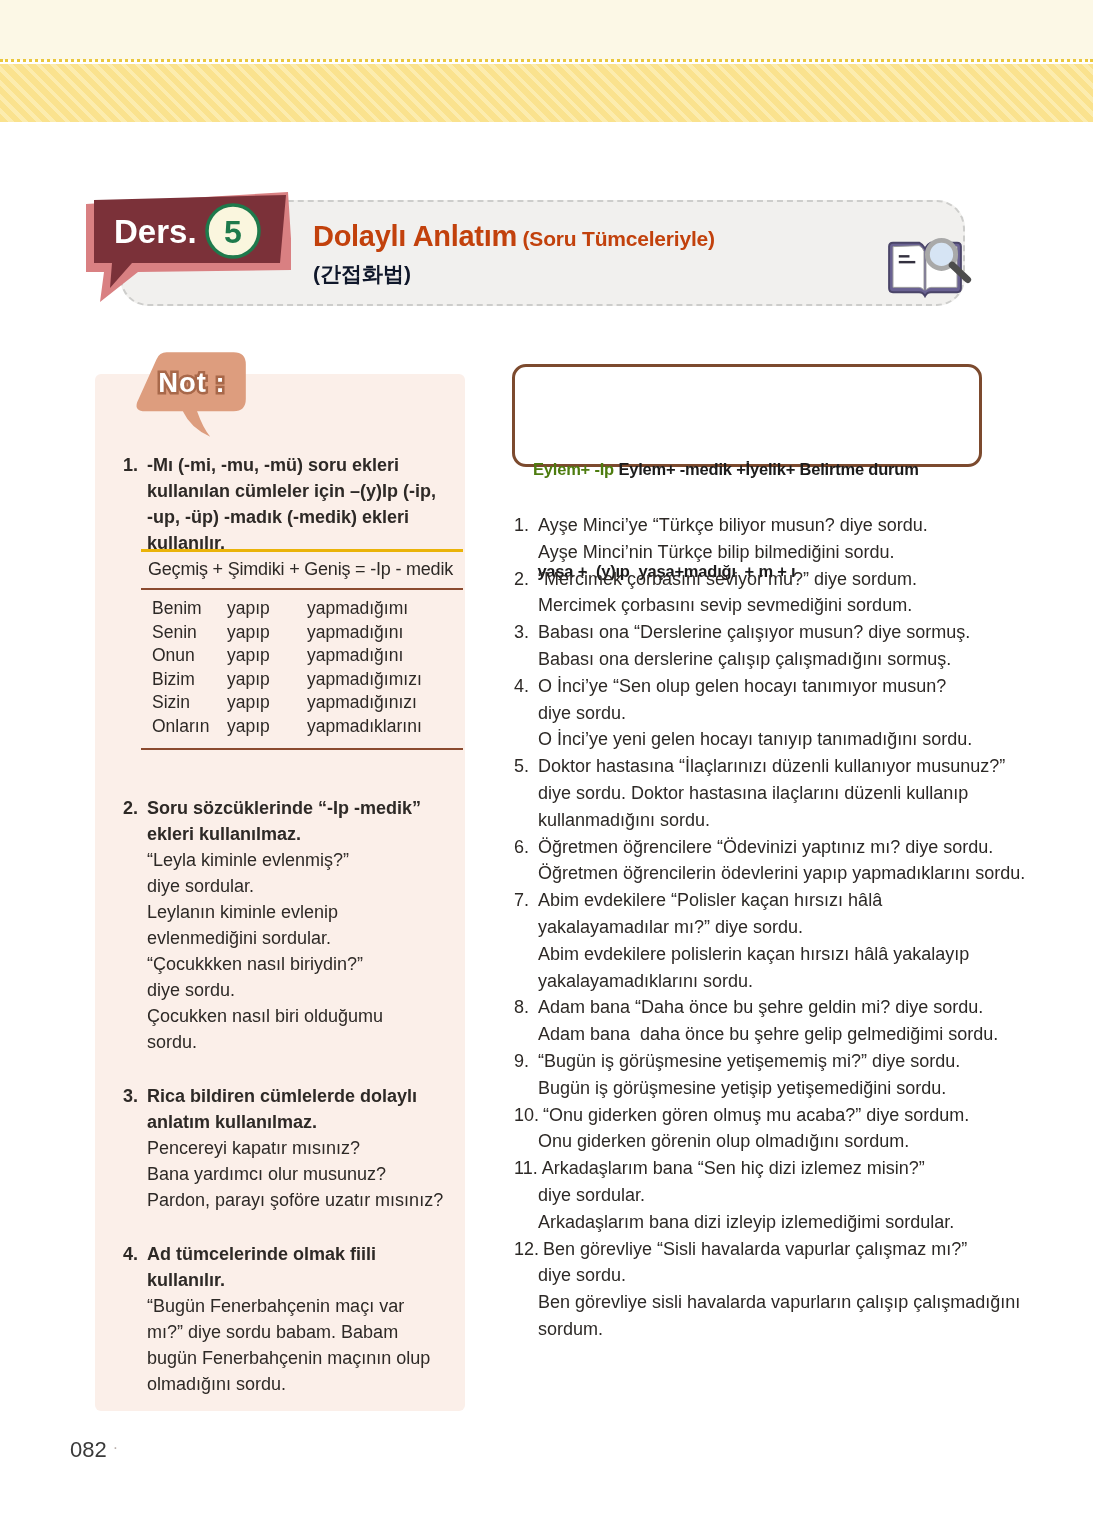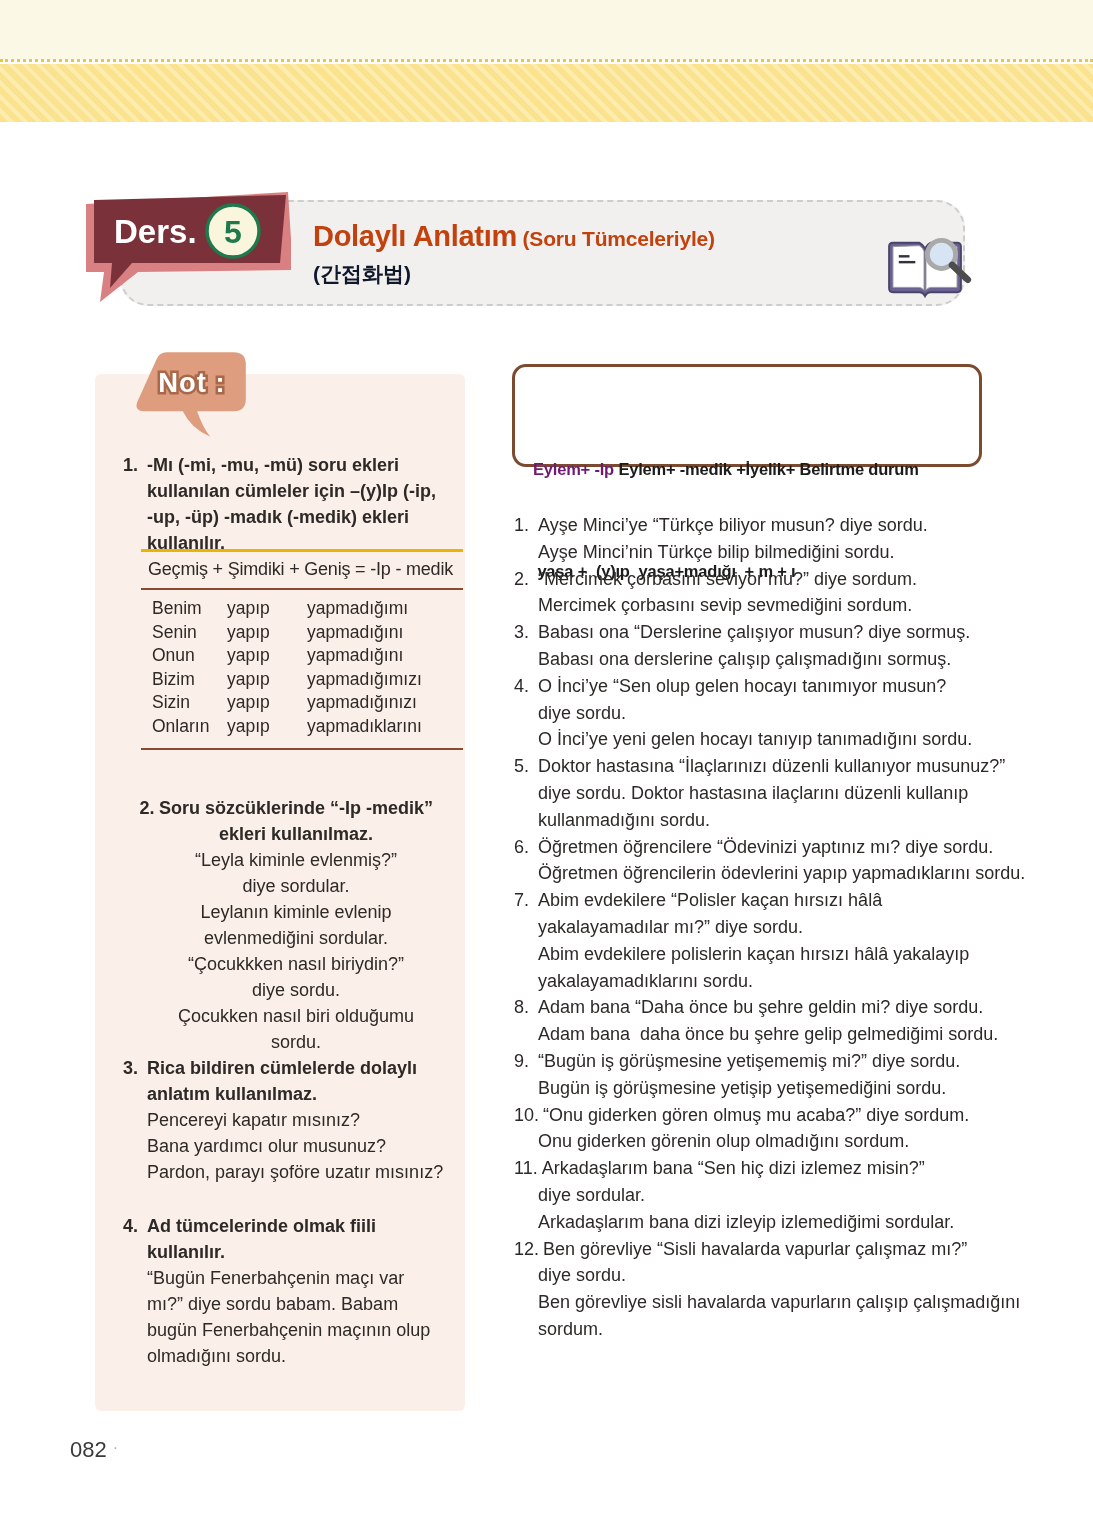--- a/index.html
+++ b/index.html
@@ -43,21 +43,21 @@
   .g-c0 { width:86px; padding-left:11px; }
   .g-c1 { width:80px; }
   .g-c2 { flex:1; }
   
   .formula {
     position:absolute; left:512px; top:364px; width:470px; height:103px;
     background:#ffffff; border:3px solid #7c4a2e; border-radius:14px;
     padding:17px 10px 0 18px; font-weight:bold; font-size:16.5px; line-height:34px;
     letter-spacing:-0.2px; white-space:pre-wrap; color:#1c1c1c;
   }
-  .formula .red { color:#701a75; }
+  .formula .red { color:#4d7c0f; }
   
   .examples { position:absolute; left:514px; top:512px; width:548px; font-size:18px; line-height:26.8px; }
   .ex-item  { padding-left:24px; }
   .ex-num   { display:inline-block; min-width:24px; margin-left:-24px; padding-right:4px; }
   .ex-first { white-space:pre-wrap; display:inline; }
   
   .page-num { position:absolute; left:70px; top:1437px; font-size:22px; color:#3a3a3a; }
   .page-num .dot { color:#b9b0ac; font-size:16px; vertical-align:4px; padding-left:6px; }
 </style>
 </head>
@@ -139,21 +139,21 @@
         <div class="g-row">
         <span class="g-c0">Onların</span>
         <span class="g-c1">yapıp</span>
         <span class="g-c2">yapmadıklarını</span>
       </div>
       </div>
   </div>
 
   <div class="panel-item" style="top:795px;">
 
-  <div class="note-item" style="text-align:center;">
+  <div class="note-item" style="margin-bottom:28px;">
       <div>
         <span class="note-num">2.</span><span class="note-head">Soru sözcüklerinde “-Ip -medik” ekleri kullanılmaz.</span>
       </div>
       <div class="note-lines">
           <div class="tline">“Leyla kiminle evlenmiş?”</div>
           <div class="tline">diye sordular.</div>
           <div class="tline">Leylanın kiminle evlenip</div>
           <div class="tline">evlenmediğini sordular.</div>
           <div class="tline">“Çocukkken nasıl biriydin?”</div>
           <div class="tline">diye sordu.</div>

